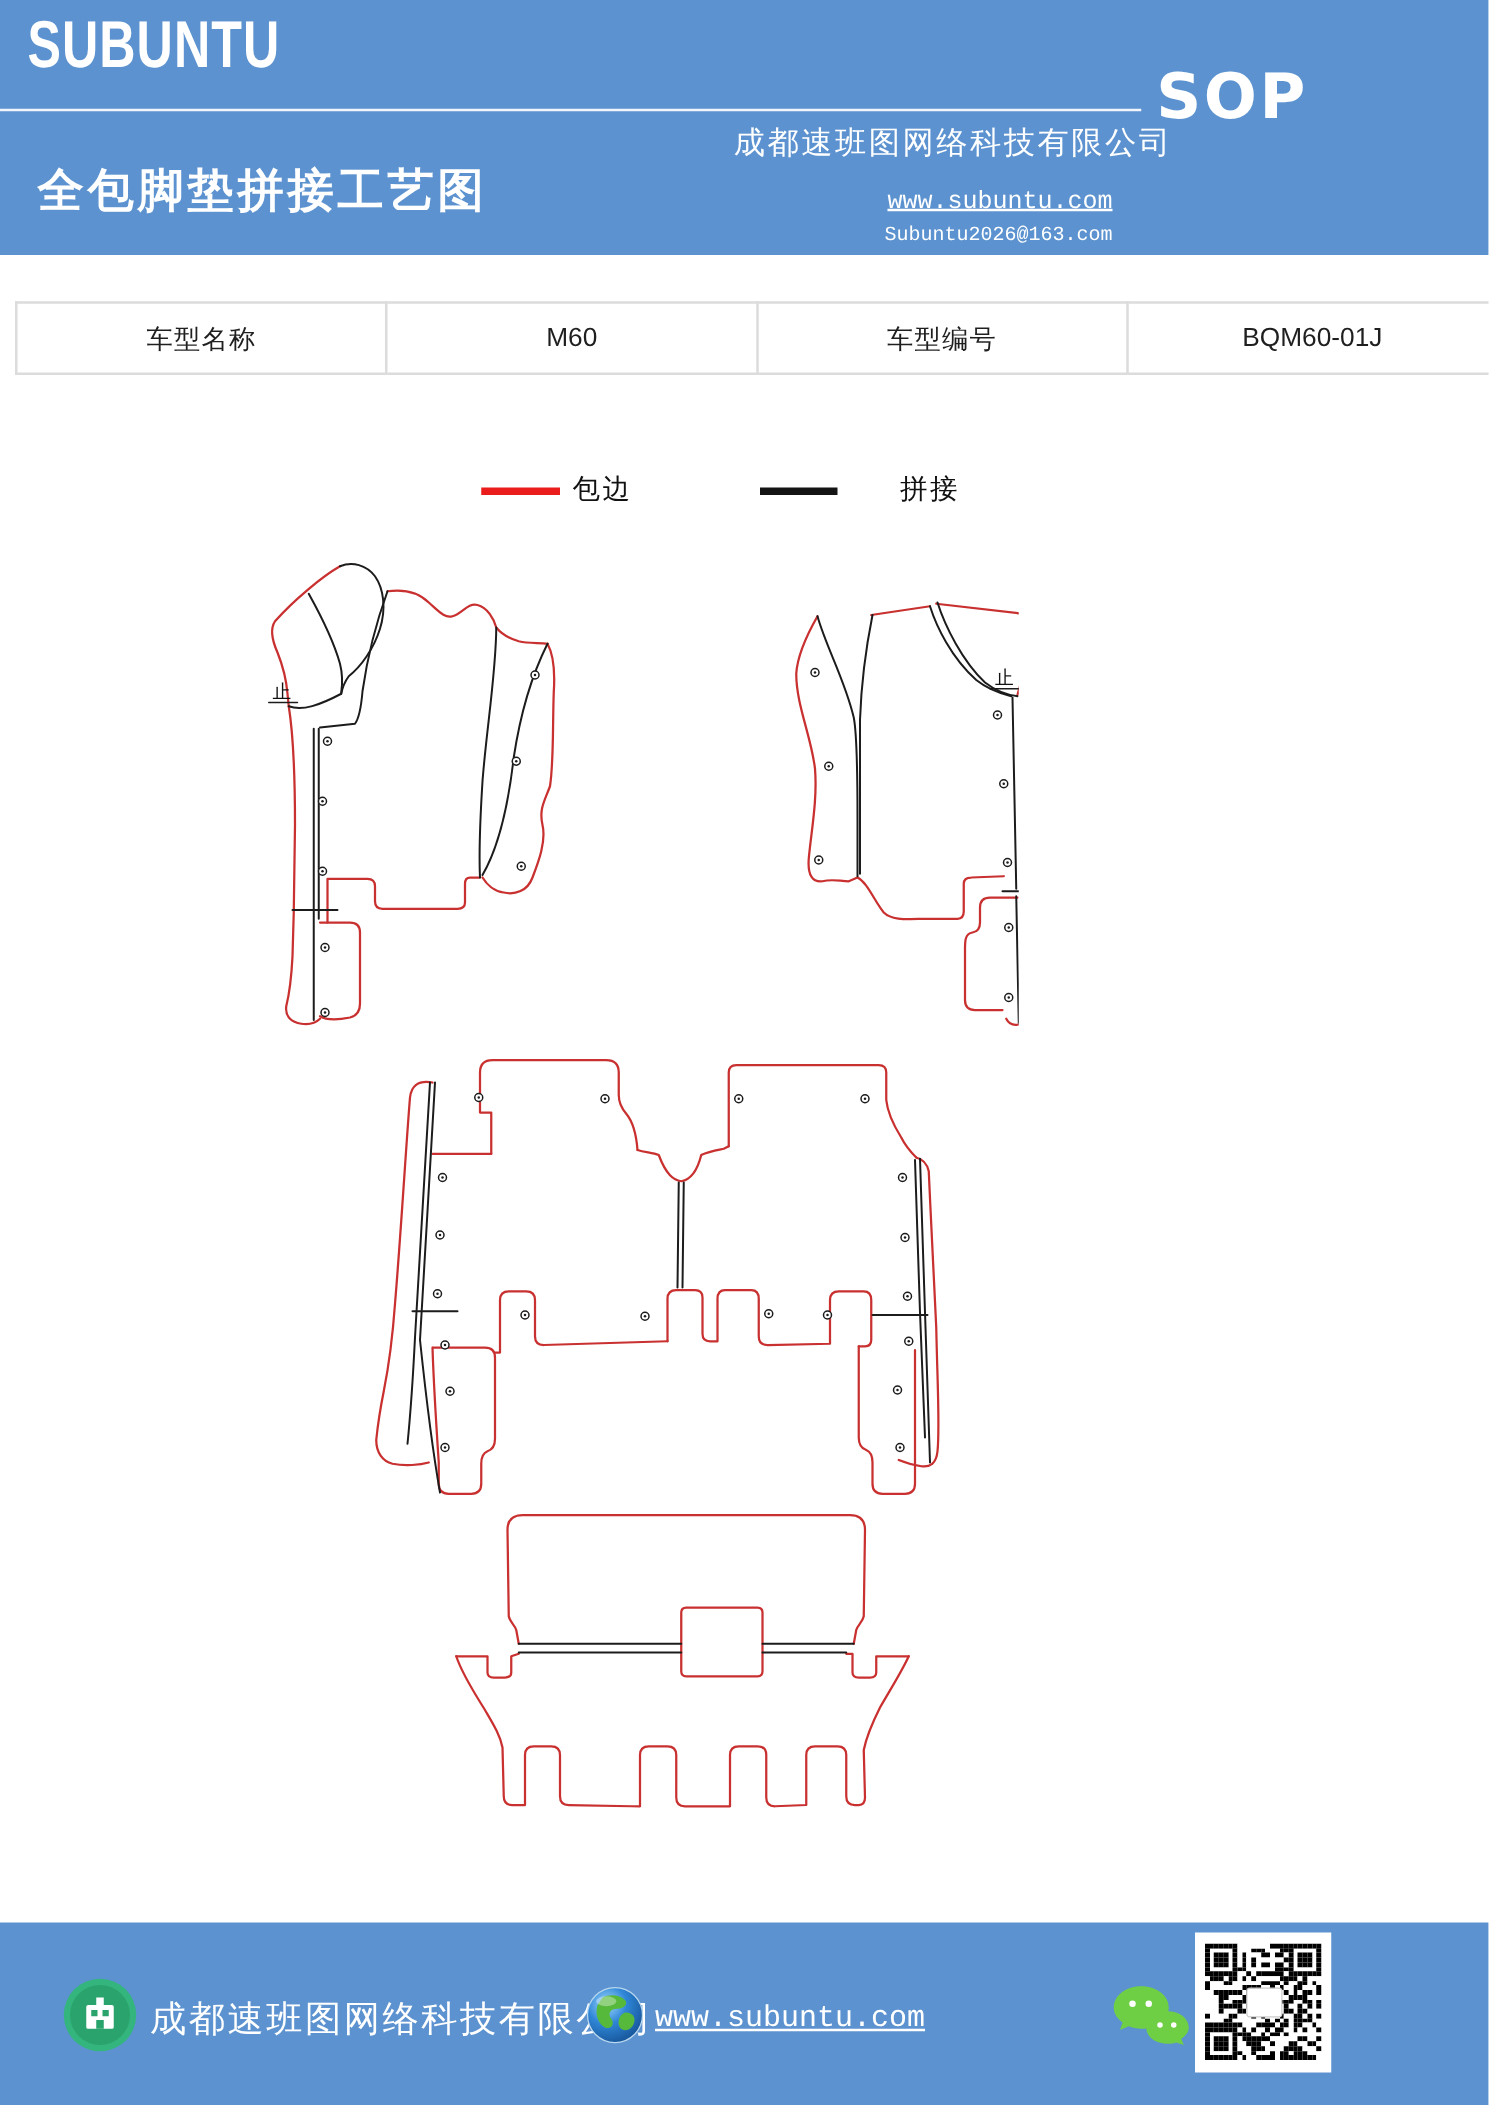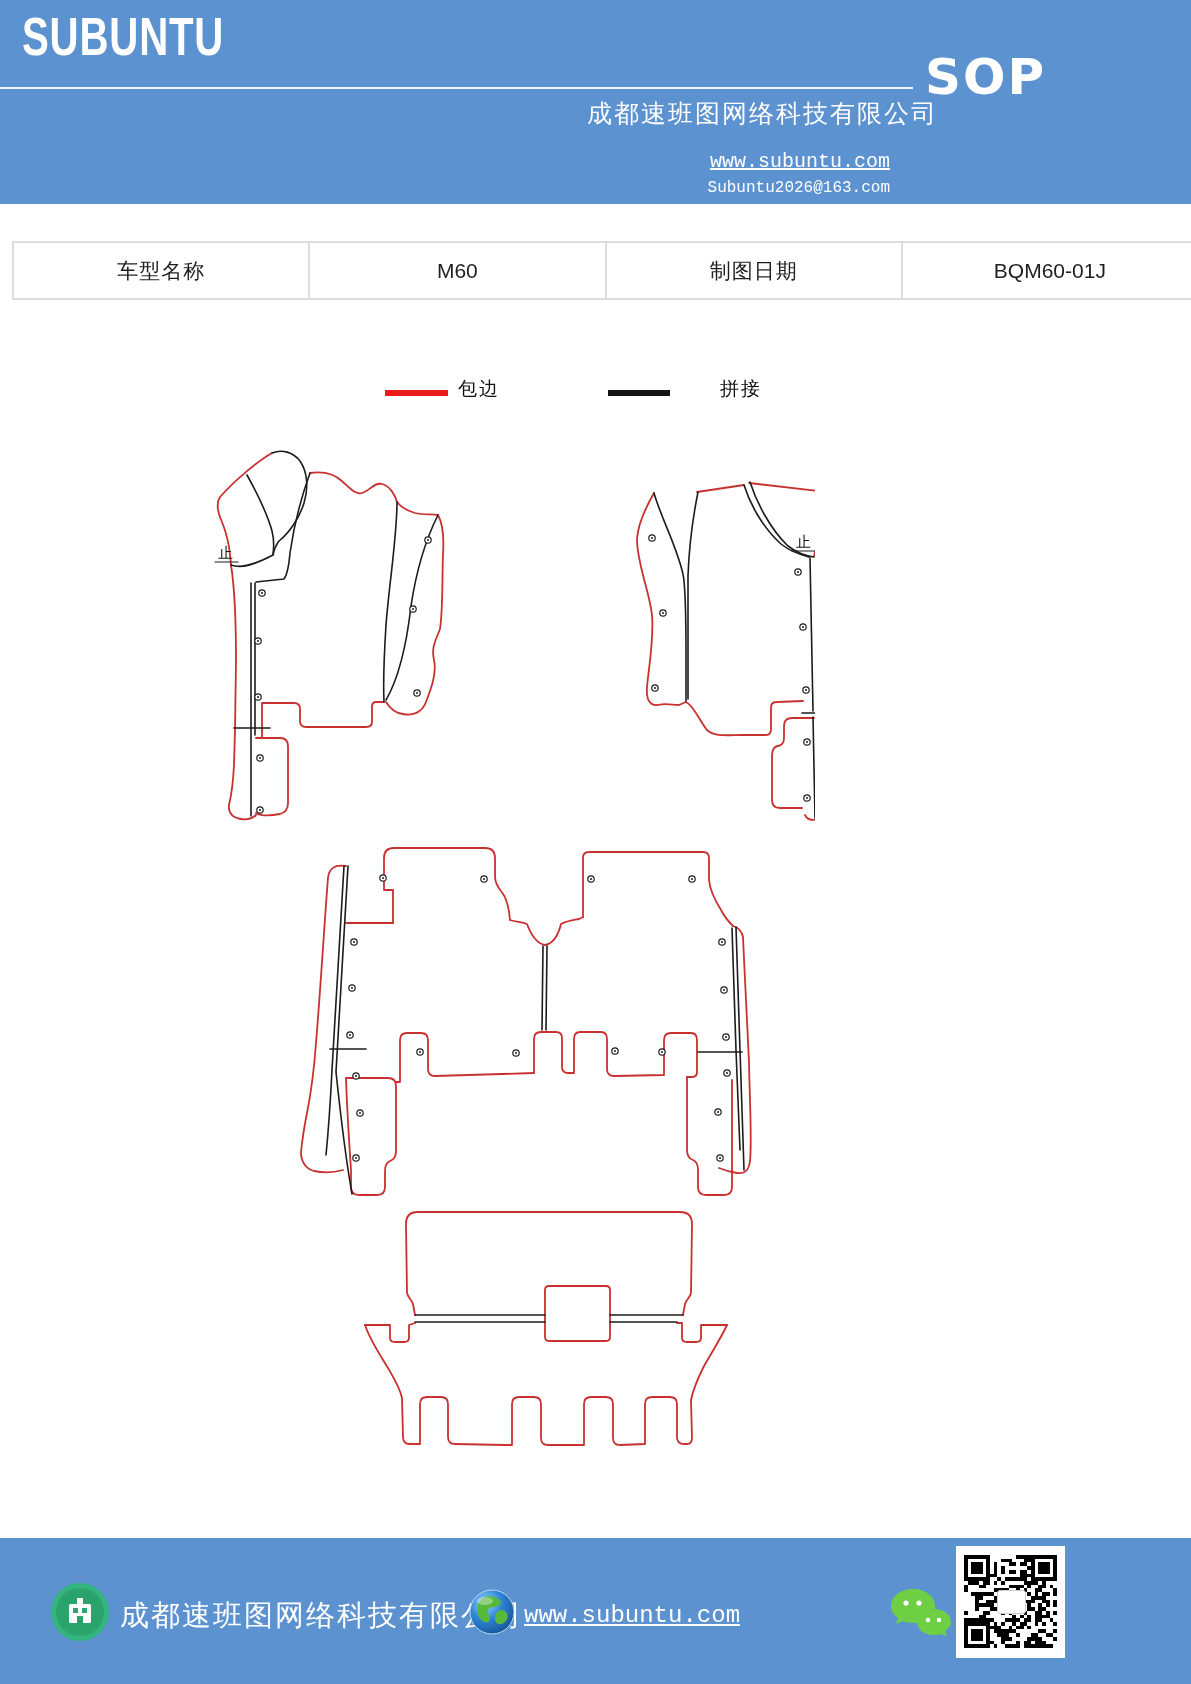--- a/index.html
+++ b/index.html
@@ -28,21 +28,21 @@
               table-layout:fixed;}
   .info-table td{border:2px solid #dcdcdc;height:53px;text-align:center;vertical-align:middle;
                  font-size:21px;color:#1f1f1f;background:#ffffff;}
   .info-table td.cn{letter-spacing:1px;}
 
   
   .legend{position:absolute;left:0;top:372px;width:1191px;height:40px;}
   .legend .swatch{position:absolute;top:18px;height:6px;}
   .legend .sw-red{left:385px;width:63px;background:#ea1c1c;}
   .legend .sw-black{left:608px;width:62px;background:#141414;}
-  .legend .lg-label{position:absolute;top:4px;font-size:19px;color:#111;
+  .legend .lg-label{position:absolute;top:4px;font-size:22px;color:#111;
                     font-family:"Liberation Serif",serif;letter-spacing:2px;}
   .legend .lb1{left:458px;}
   .legend .lb2{left:720px;}
 
   
   .mat-svg{position:absolute;}
   .mat-svg path{fill:none;stroke-linecap:round;stroke-linejoin:round;}
   .edge{stroke:#c93030;stroke-width:1.8;}
   .seam{stroke:#1c1c1c;stroke-width:1.6;}
   .marker{stroke:#1c1c1c;stroke-width:1.2;fill:#ffffff;}
@@ -68,32 +68,33 @@
            text-align:center;color:#333;overflow:hidden;font-family:"Liberation Sans",sans-serif;}
 </style>
 </head>
 <body>
 
 <div class="page">
 
   <div class="header">
     <div class="brand">SUBUNTU</div>
     <div class="header-rule"></div>
+    <div class="doc-title">全包脚垫拼接工艺图</div>
     <div class="hd-company">成都速班图网络科技有限公司</div>
     <div class="hd-site">www.subuntu.com</div>
     <div class="hd-mail">Subuntu2026@163.com</div>
     <div class="sop">SOP</div>
   </div>
 
   <table class="info-table">
     <tbody>
         <tr>
       <td class="cn">车型名称</td>
       <td>M60</td>
-      <td class="cn">制图日期</td>
+      <td class="cn">车型编号</td>
       <td>BQM60-01J</td>
     </tr>
   </tbody>
     </table>
 
   <div class="legend">
     <div class="swatch sw-red"></div>
     <div class="lg-label lb1">包边</div>
     <div class="swatch sw-black"></div>
     <div class="lg-label lb2">拼接</div>

